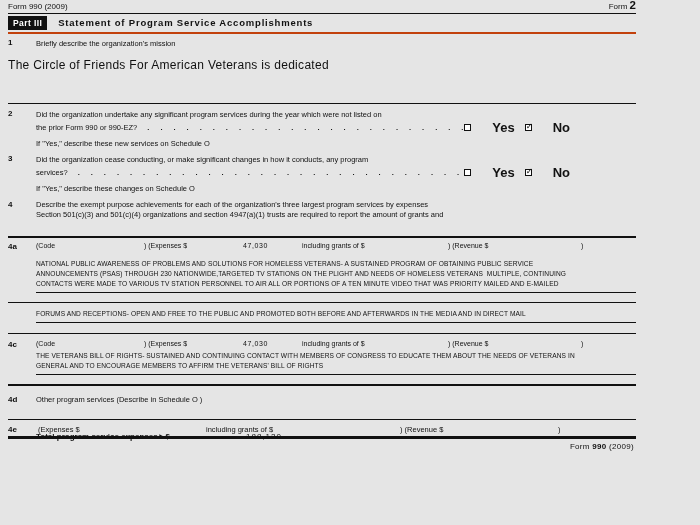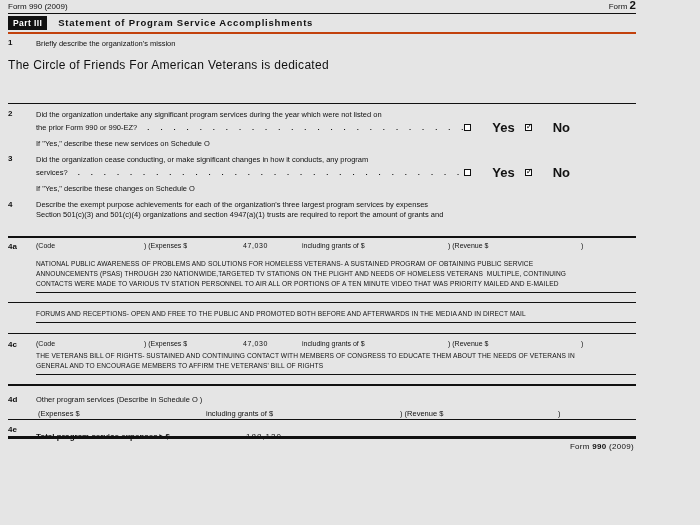--- a/index.html
+++ b/index.html
@@ -96,21 +96,21 @@
     padding-bottom: 3px;
     font-size: 6.6px; line-height: 10px;
     letter-spacing: 0.1px;
   }
   .desc-block div { white-space: pre; overflow: hidden; }
   .sep { border-top: 1.5px solid #111; }
   .sep.thick { border-top-width: 2px; }
 
   
   .d-fields { position: relative; flex: 1; height: 10px; font-size: 7.5px; }
-  .d-fields span { position: absolute; top: 0; white-space: nowrap; }
+  .d-fields span { position: absolute; top: 16px; white-space: nowrap; }
   .d0 { left: 2px; }
   .d1 { left: 170px; }
   .d2 { left: 364px; }
   .d3 { left: 522px; }
   .e-fields { position: relative; flex: 1; height: 10px; }
   .e-fields span { position: absolute; top: 8px; white-space: nowrap; }
   .e-label { left: 0; font-weight: bold; font-size: 8px; }
   .e-val { left: 210px; font-size: 8px; letter-spacing: 1px; }
   .final-rule { border-top: 3px solid #111; margin-top: 2px; }
   .bottom-form {

